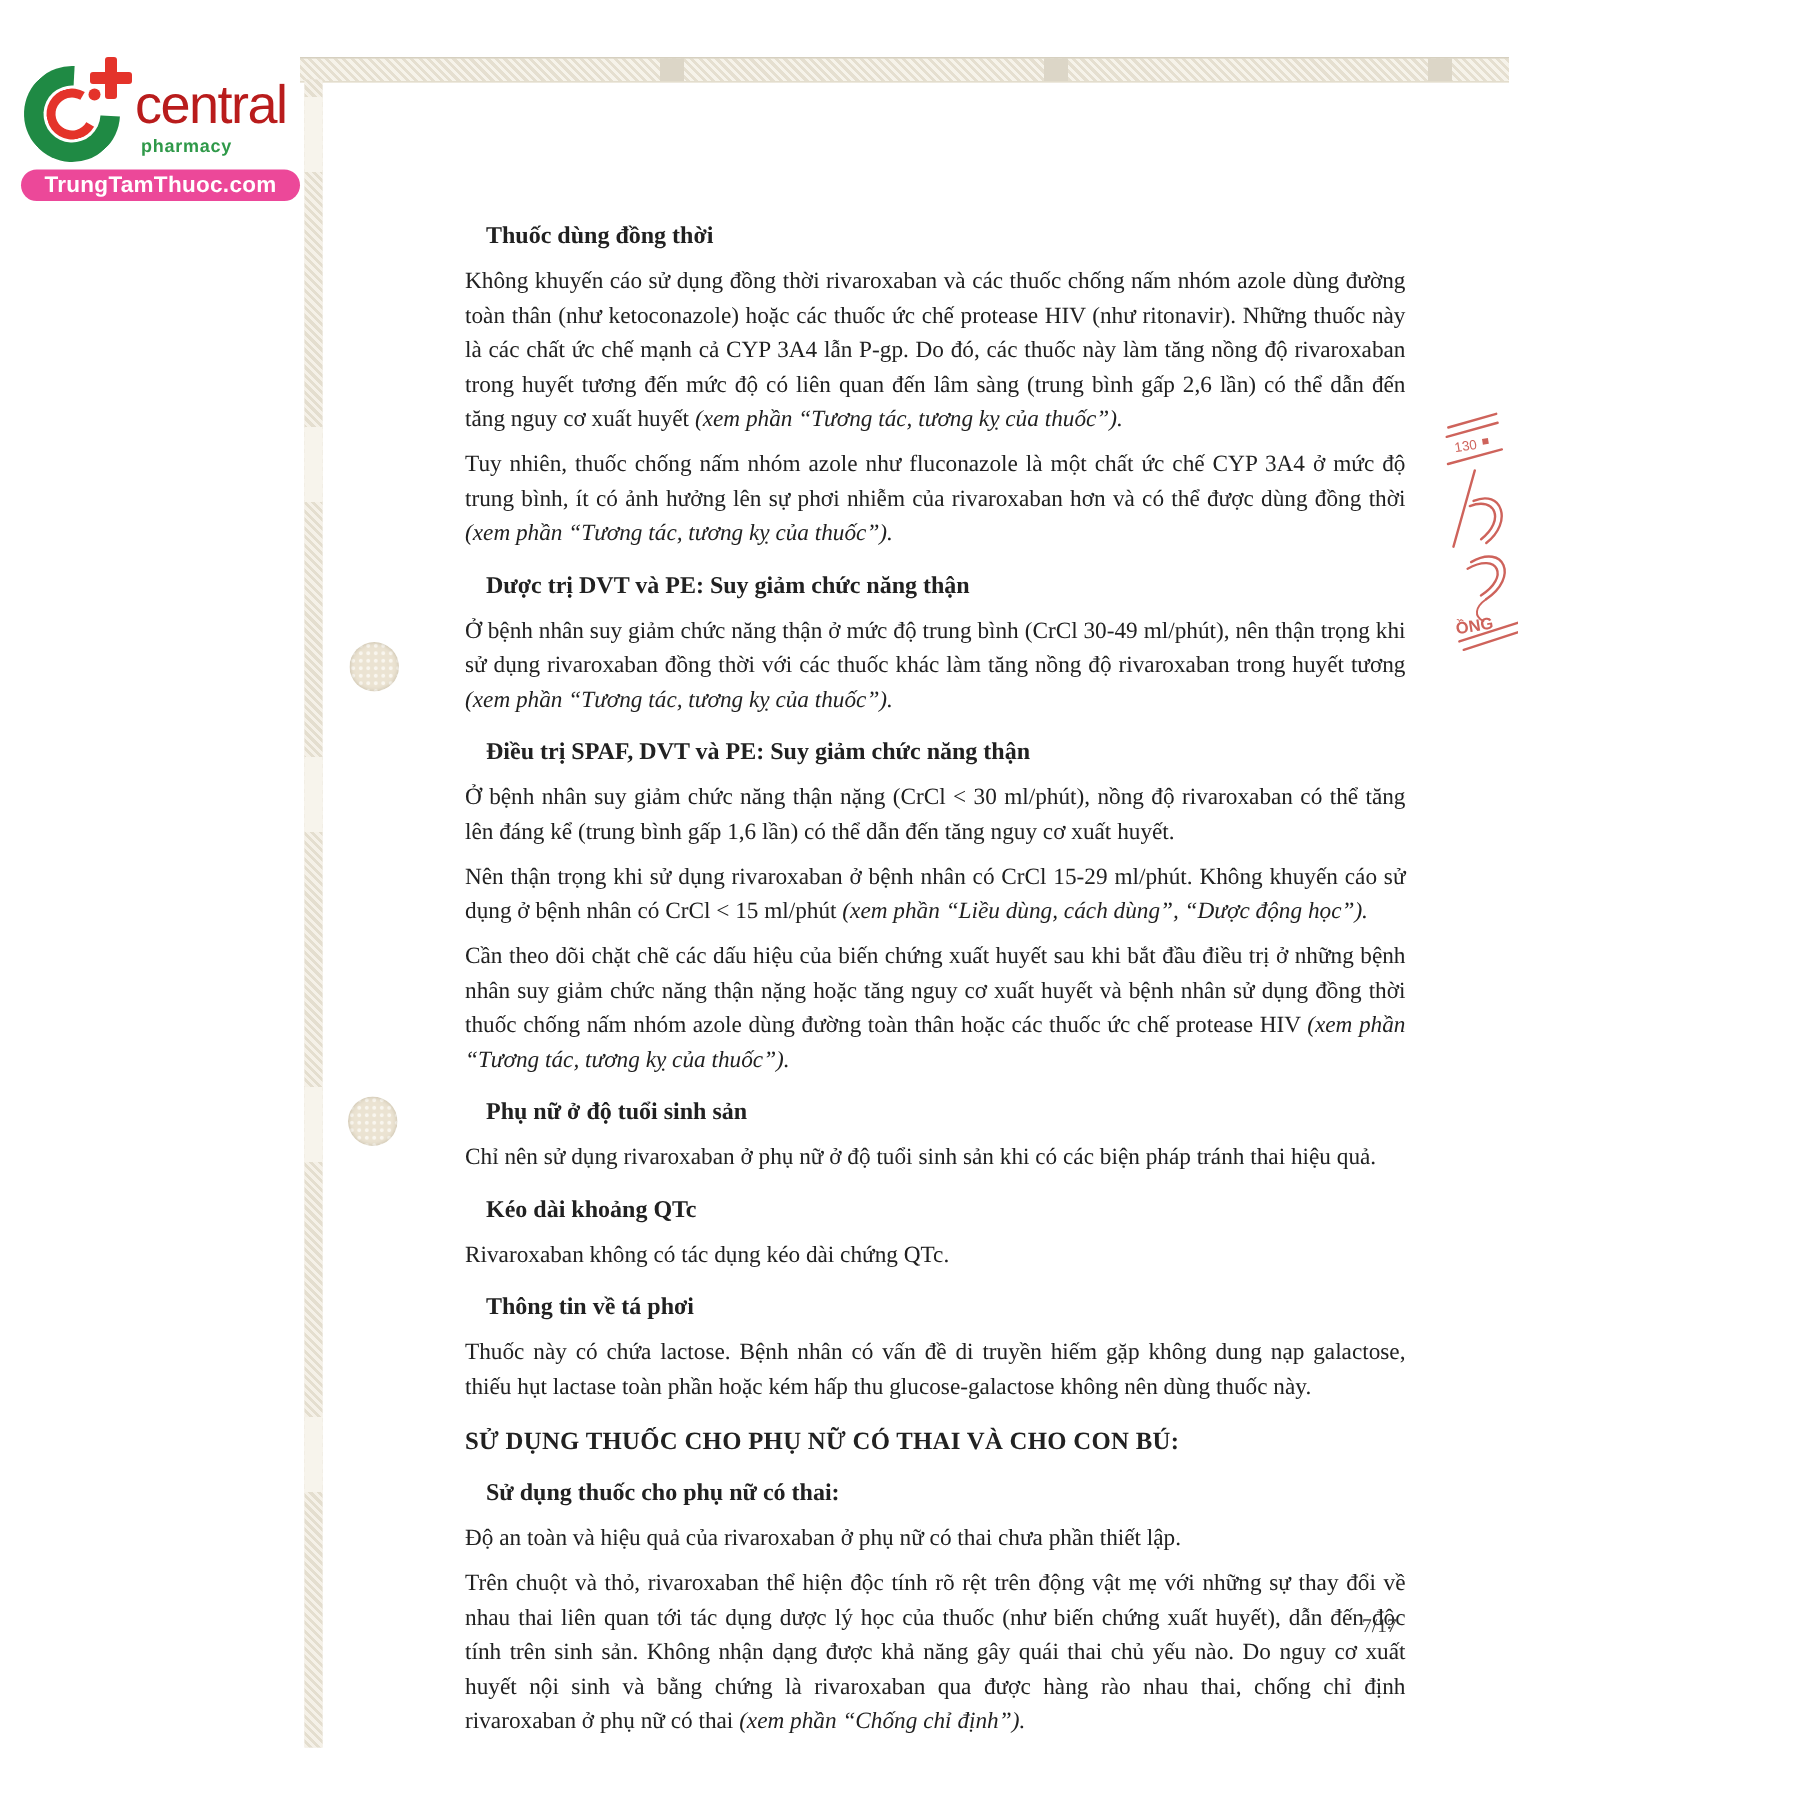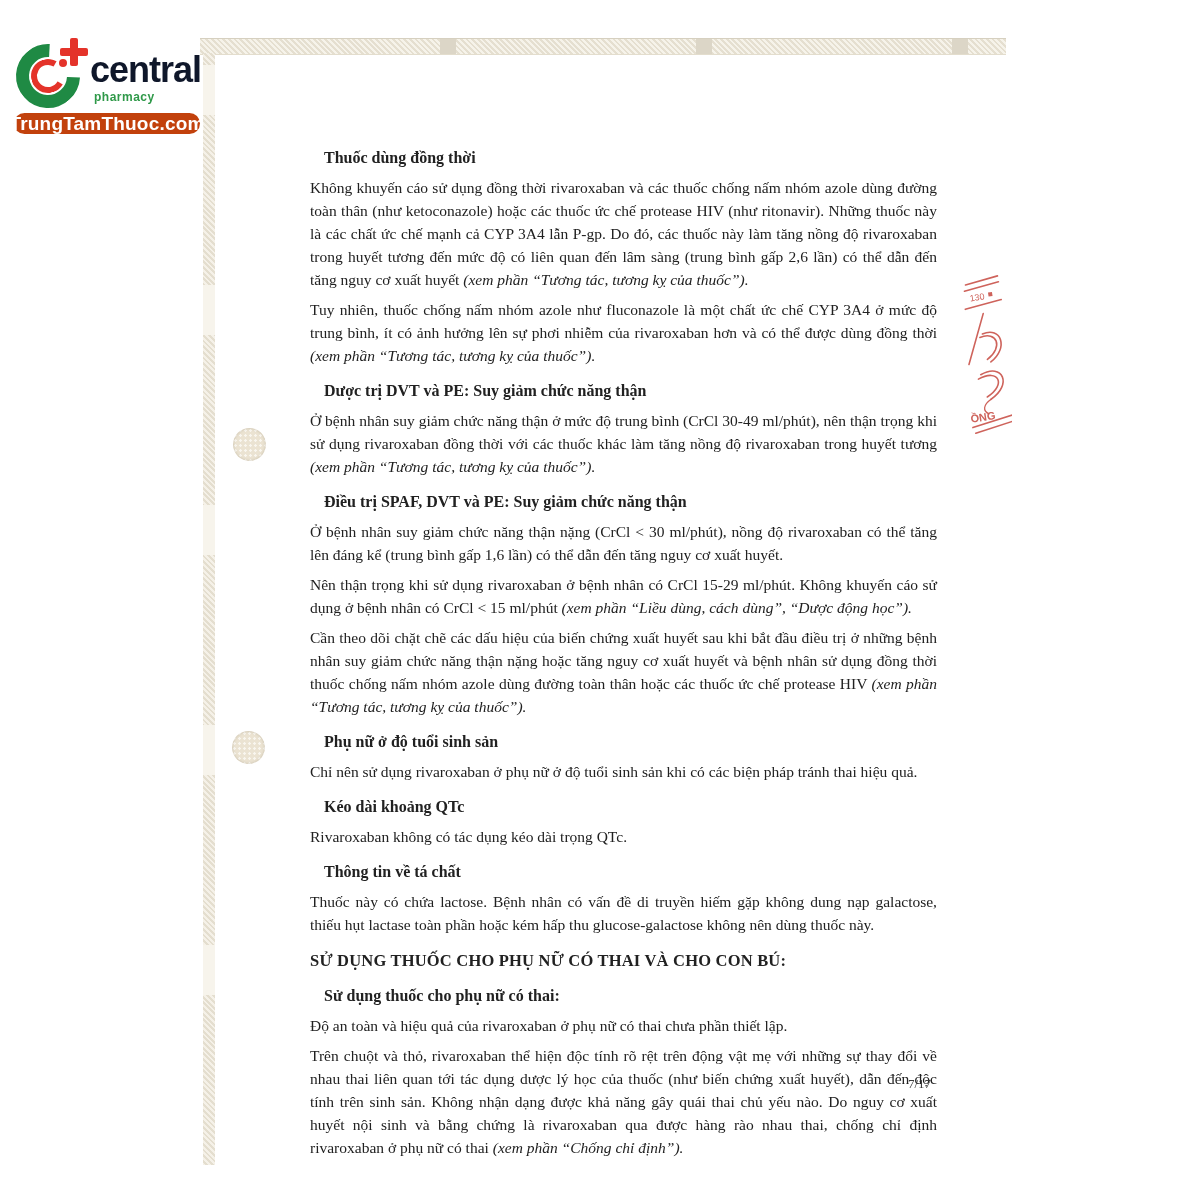--- a/index.html
+++ b/index.html
@@ -44,25 +44,25 @@
   }
   .ring-inner{
     position:absolute;left:19px;top:23px;width:22px;height:22px;border-radius:50%;
     border:6px solid #e4332a;border-top-color:transparent;
     transform:rotate(75deg);
   }
   .ring-dot{position:absolute;left:47px;top:23px;width:8px;height:8px;border-radius:50%;background:#e4332a;}
   .plus{position:absolute;left:48px;top:2px;width:28px;height:28px;}
   .plus::before{content:"";position:absolute;left:0;top:10px;width:28px;height:8px;background:#e4332a;border-radius:2px;}
   .plus::after{content:"";position:absolute;left:10px;top:0;width:8px;height:28px;background:#e4332a;border-radius:2px;}
-  .logo-primary{position:absolute;left:78px;top:16px;font-size:36px;font-weight:bold;color:#0f172a;letter-spacing:-1px;line-height:1;text-align:right;}
+  .logo-primary{position:absolute;left:78px;top:16px;font-size:36px;font-weight:normal;color:#b91c1c;letter-spacing:-1px;line-height:1;text-align:right;}
   .logo-secondary{position:absolute;left:82px;top:54px;font-size:12px;font-weight:bold;color:#2f9949;letter-spacing:.5px;}
   .logo-banner{
     position:absolute;left:2px;top:77px;width:186px;height:21px;border-radius:11px;
-    background:#c2410c;color:#fff;font-size:19px;font-weight:bold;
+    background:#ec4899;color:#fff;font-size:15px;font-weight:bold;
     display:flex;align-items:center;justify-content:center;letter-spacing:.2px;
   }
   
   .stamp{position:absolute;left:956px;top:274px;width:56px;height:166px;opacity:.85;}
   
   .doc{
     position:absolute;left:310px;top:134px;width:627px;
     font-size:15.5px;line-height:23px;
   }
   .doc .heading{font-weight:bold;font-size:16px;margin:12px 14px 4px;}
@@ -117,22 +117,22 @@
     <p class="para"><span>Tuy nhiên, thuốc chống nấm nhóm azole như fluconazole là một chất ức chế CYP 3A4 ở mức độ trung bình, ít có ảnh hưởng lên sự phơi nhiễm của rivaroxaban hơn và có thể được dùng đồng thời </span><span class="it">(xem phần “Tương tác, tương kỵ của thuốc”).</span></p>
     <div class="heading">Dược trị DVT và PE: Suy giảm chức năng thận</div>
     <p class="para"><span>Ở bệnh nhân suy giảm chức năng thận ở mức độ trung bình (CrCl 30-49 ml/phút), nên thận trọng khi sử dụng rivaroxaban đồng thời với các thuốc khác làm tăng nồng độ rivaroxaban trong huyết tương </span><span class="it">(xem phần “Tương tác, tương kỵ của thuốc”).</span></p>
     <div class="heading">Điều trị SPAF, DVT và PE: Suy giảm chức năng thận</div>
     <p class="para"><span>Ở bệnh nhân suy giảm chức năng thận nặng (CrCl &lt; 30 ml/phút), nồng độ rivaroxaban có thể tăng lên đáng kể (trung bình gấp 1,6 lần) có thể dẫn đến tăng nguy cơ xuất huyết.</span></p>
     <p class="para"><span>Nên thận trọng khi sử dụng rivaroxaban ở bệnh nhân có CrCl 15-29 ml/phút. Không khuyến cáo sử dụng ở bệnh nhân có CrCl &lt; 15 ml/phút </span><span class="it">(xem phần “Liều dùng, cách dùng”, “Dược động học”).</span></p>
     <p class="para"><span>Cần theo dõi chặt chẽ các dấu hiệu của biến chứng xuất huyết sau khi bắt đầu điều trị ở những bệnh nhân suy giảm chức năng thận nặng hoặc tăng nguy cơ xuất huyết và bệnh nhân sử dụng đồng thời thuốc chống nấm nhóm azole dùng đường toàn thân hoặc các thuốc ức chế protease HIV </span><span class="it">(xem phần “Tương tác, tương kỵ của thuốc”).</span></p>
     <div class="heading">Phụ nữ ở độ tuổi sinh sản</div>
     <p class="para"><span>Chỉ nên sử dụng rivaroxaban ở phụ nữ ở độ tuổi sinh sản khi có các biện pháp tránh thai hiệu quả.</span></p>
     <div class="heading">Kéo dài khoảng QTc</div>
-    <p class="para"><span>Rivaroxaban không có tác dụng kéo dài trọng QTc.</span></p>
-    <div class="heading">Thông tin về tá chất</div>
+    <p class="para"><span>Rivaroxaban không có tác dụng kéo dài chứng QTc.</span></p>
+    <div class="heading">Thông tin về tá phơi</div>
     <p class="para"><span>Thuốc này có chứa lactose. Bệnh nhân có vấn đề di truyền hiếm gặp không dung nạp galactose, thiếu hụt lactase toàn phần hoặc kém hấp thu glucose-galactose không nên dùng thuốc này.</span></p>
     <div class="heading-caps">SỬ DỤNG THUỐC CHO PHỤ NỮ CÓ THAI VÀ CHO CON BÚ:</div>
     <div class="heading">Sử dụng thuốc cho phụ nữ có thai:</div>
     <p class="para"><span>Độ an toàn và hiệu quả của rivaroxaban ở phụ nữ có thai chưa phần thiết lập.</span></p>
     <p class="para"><span>Trên chuột và thỏ, rivaroxaban thể hiện độc tính rõ rệt trên động vật mẹ với những sự thay đổi về nhau thai liên quan tới tác dụng dược lý học của thuốc (như biến chứng xuất huyết), dẫn đến độc tính trên sinh sản. Không nhận dạng được khả năng gây quái thai chủ yếu nào. Do nguy cơ xuất huyết nội sinh và bằng chứng là rivaroxaban qua được hàng rào nhau thai, chống chỉ định rivaroxaban ở phụ nữ có thai </span><span class="it">(xem phần “Chống chỉ định”).</span></p>
   </div>
 
 <div class="page-number">7/17</div>
 
 </body></html>

